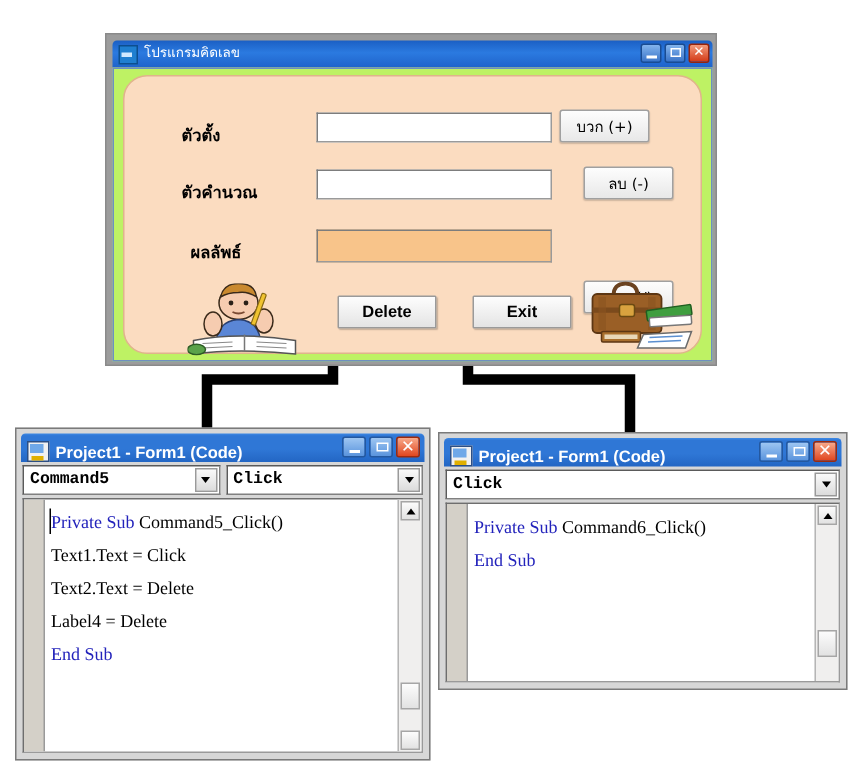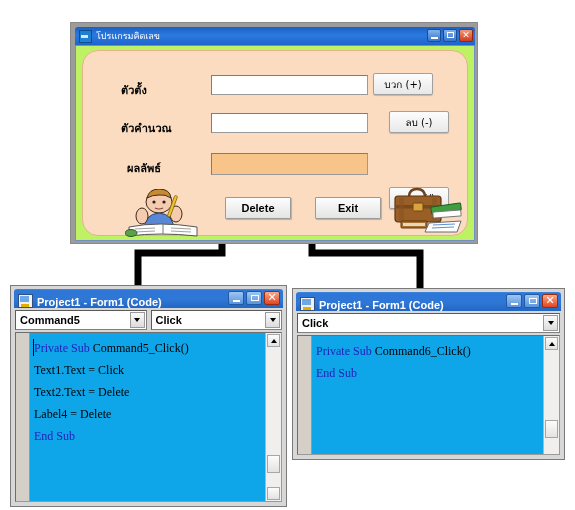--- a/index.html
+++ b/index.html
@@ -165,36 +165,36 @@
   }
   .dd {
     flex:1; background:#ffffff;
     border:1px solid #808080;
     border-top-color:#5a5a5a; border-left-color:#5a5a5a;
     display:flex; align-items:center; position:relative;
     box-sizing:border-box;
   }
   .dd-text {
     font-size:11px; font-weight:bold; color:#000; margin-left:4px;
-    font-family:Liberation Sans, sans-serif; white-space:nowrap;
+    font-family:Liberation Mono, monospace; white-space:nowrap;
   }
   .dd-arrow {
     position:absolute; right:1px; top:1px; bottom:1px; width:15px;
     background: linear-gradient(to bottom,#fafafa,#dcdcdc);
     border:1px solid #9a9a9a; box-sizing:border-box;
     display:flex; align-items:center; justify-content:center;
   }
   .dd-arrow i {
     display:block; width:0;height:0;
     border-left:3px solid transparent; border-right:3px solid transparent;
     border-top:4px solid #000;
   }
   .cw-editor {
     position:absolute; left:4px; right:4px; top:46px; bottom:4px;
-    background:#0ea5e9; border:1px solid #9a9a9a;
+    background:#ffffff; border:1px solid #9a9a9a;
     border-top-color:#6e6e6e; border-left-color:#6e6e6e;
     box-sizing:border-box; overflow:hidden;
   }
   .cw-margin {
     position:absolute; left:0; top:0; bottom:0; width:13px;
     background:#d4d0c8; border-right:1px solid #9a9a9a;
   }
   .cw-code {
     position:absolute; left:18px; top:4px; right:18px; bottom:2px;
     font-family:"Liberation Serif", serif;

